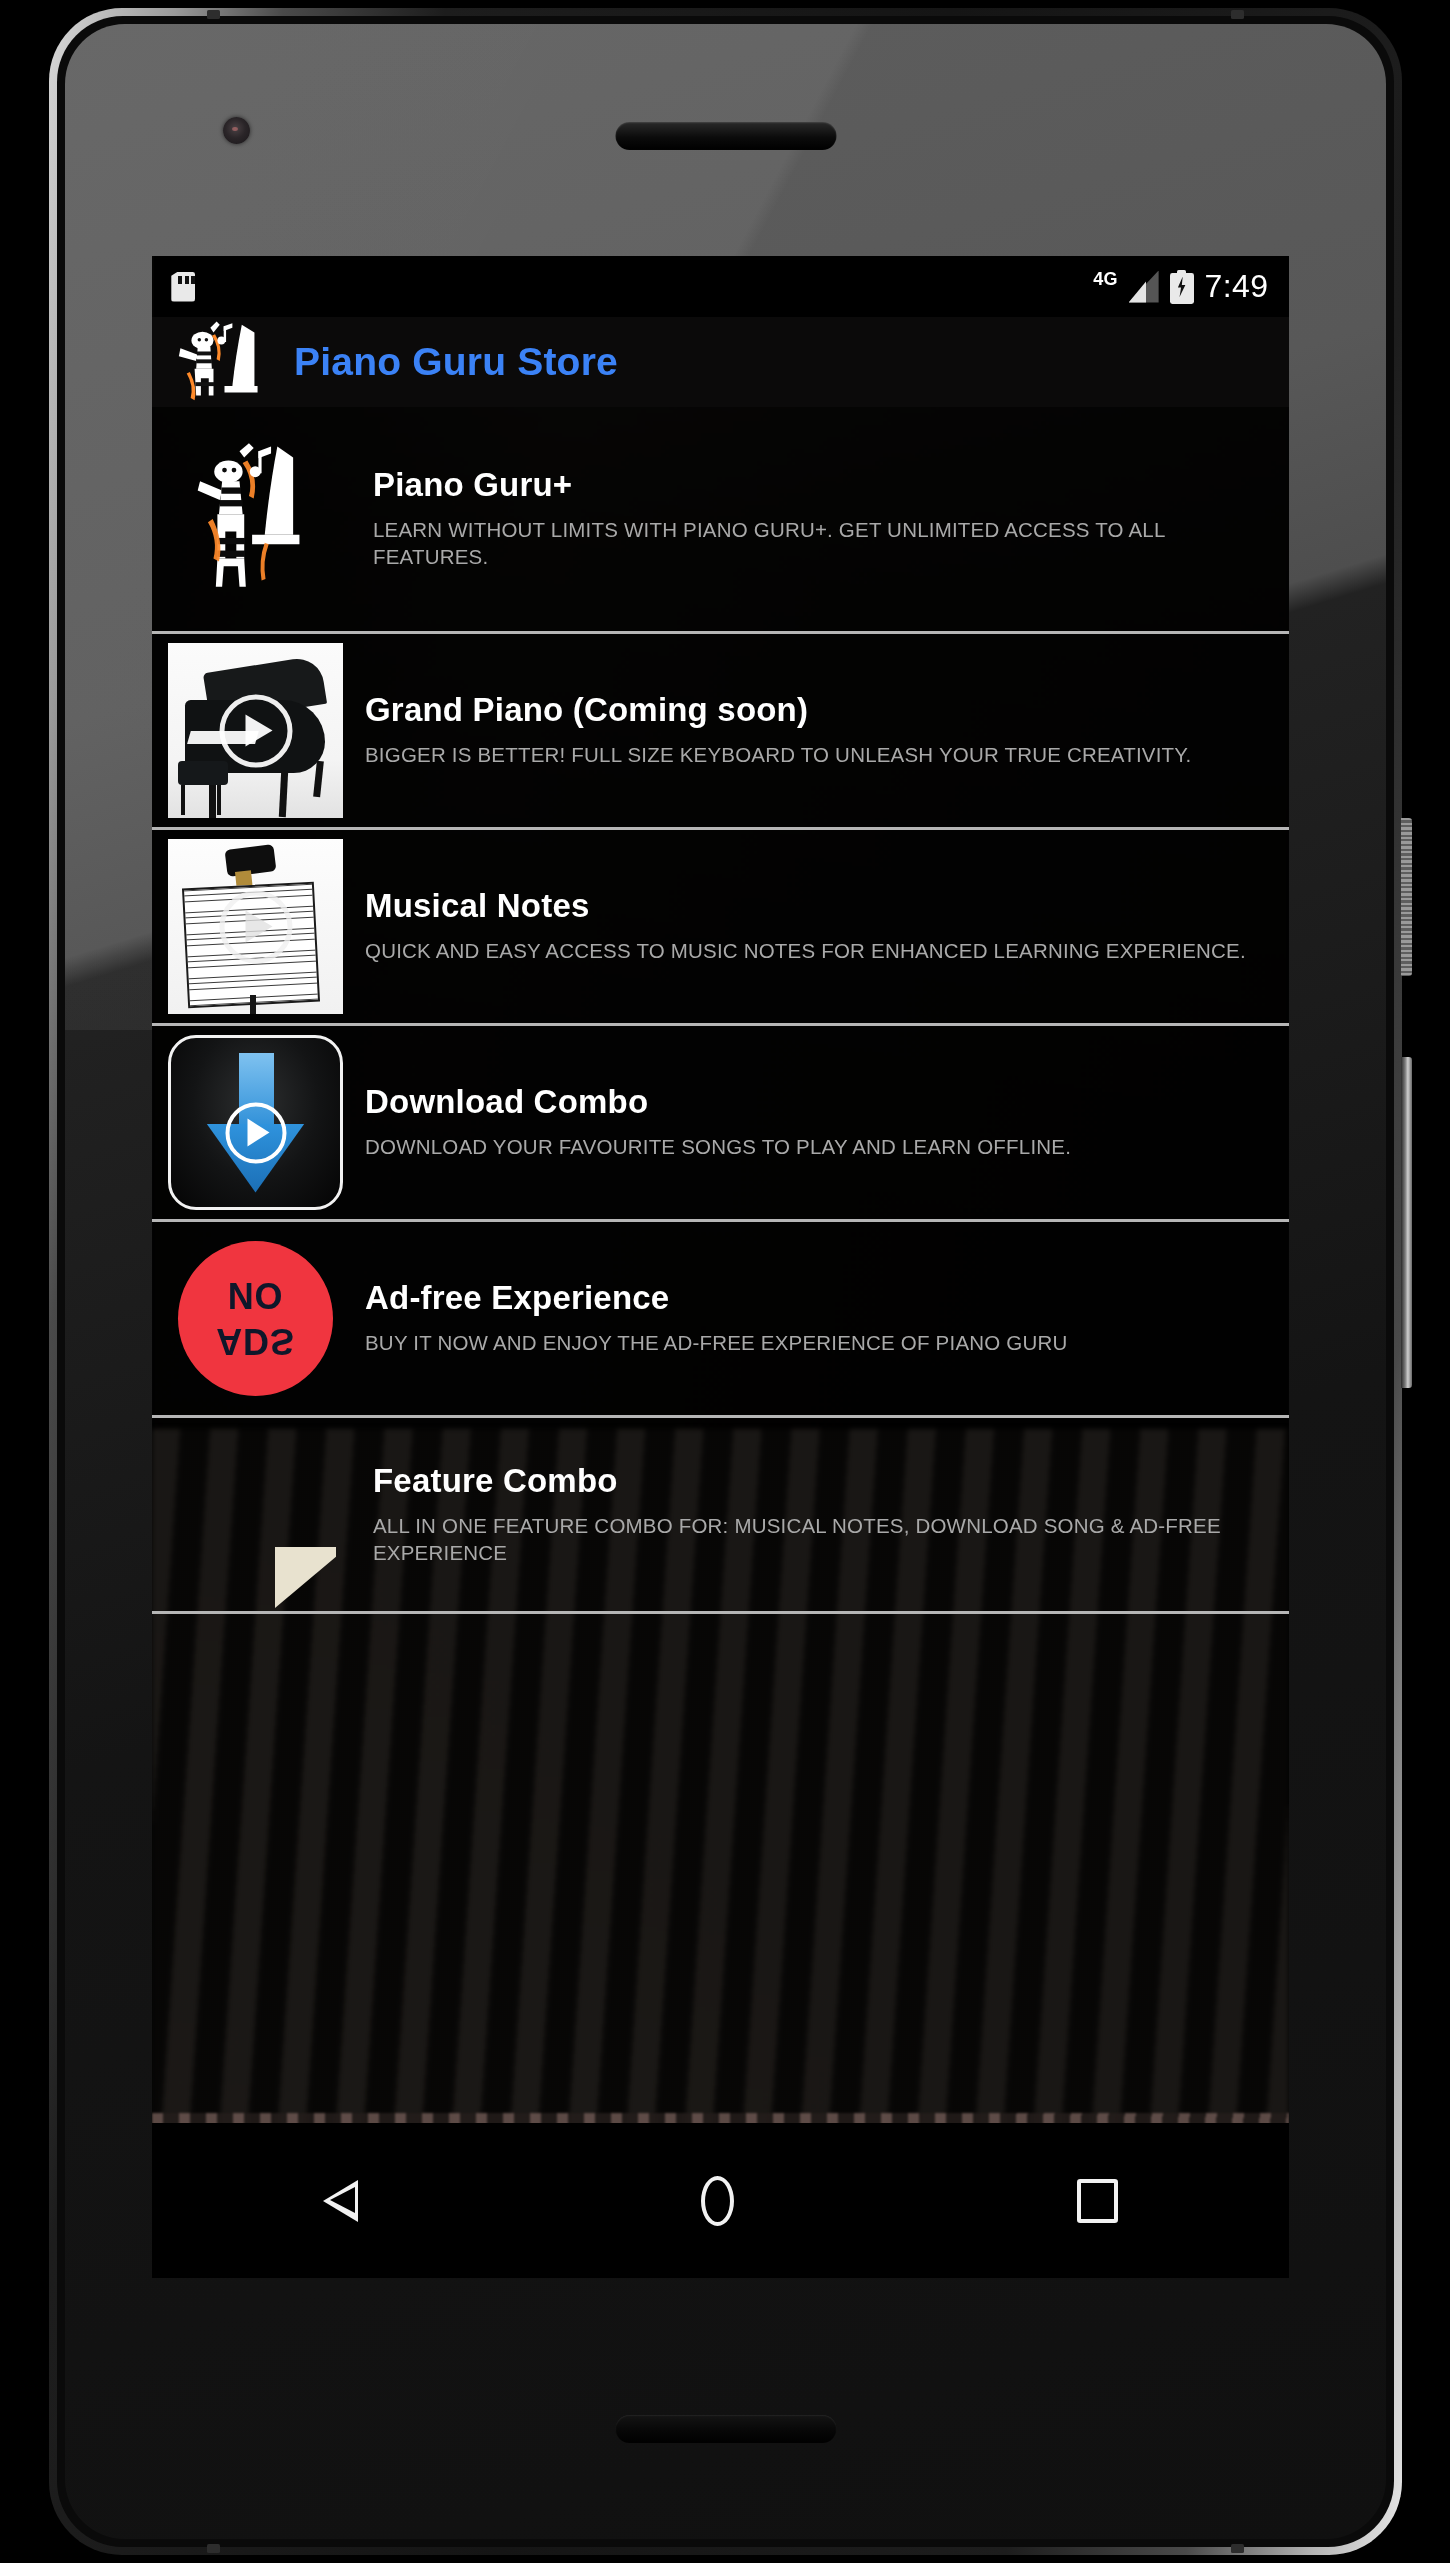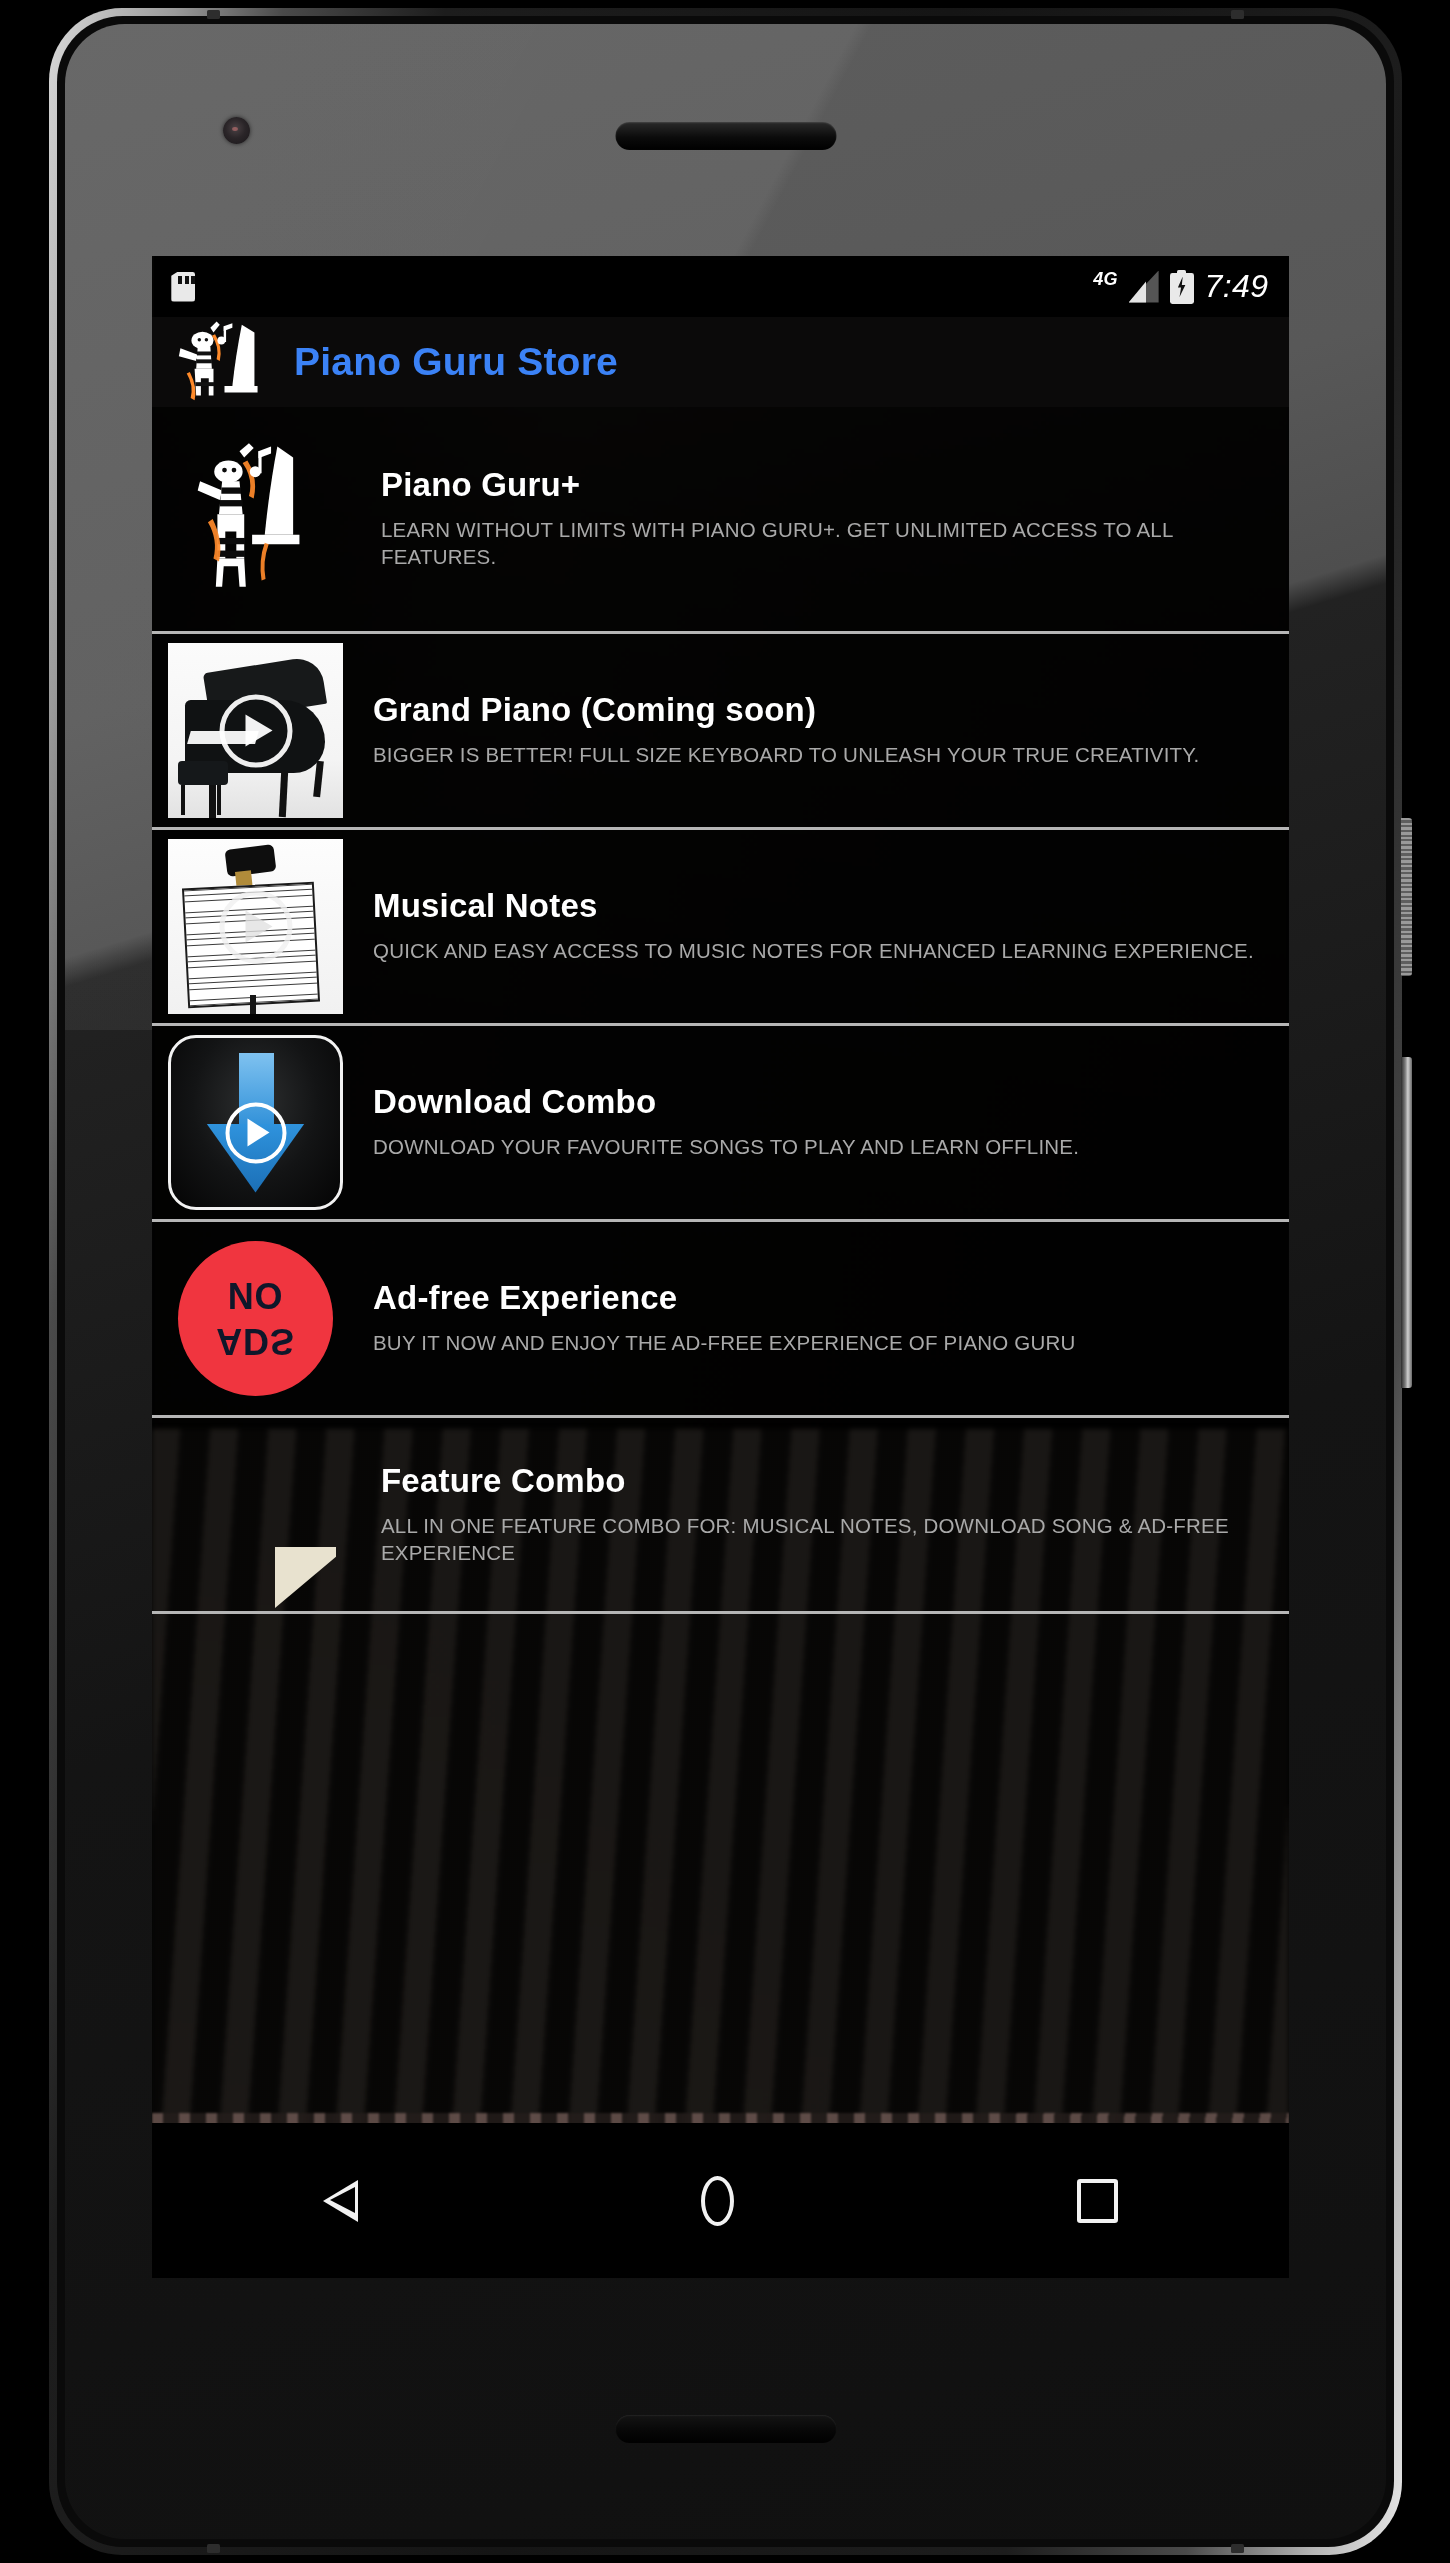--- a/index.html
+++ b/index.html
@@ -106,21 +106,20 @@
     filter:blur(0.9px); opacity:.85;
   }
 
   
   #statusbar {
     position:absolute; left:2px; right:0; top:0; height:61px;
     background:#000;
     display:flex; align-items:center;
     padding:0 20.5px 0 17.3px;
     color:#fff;
-    font-style:italic;
   }
   .sb-left { display:flex; align-items:center; gap:9.5px; }
   .sb-right { margin-left:auto; display:flex; align-items:center; gap:11px; }
   .sd-icon { width:24px; height:30px; position:relative; }
   .sd-icon .body {
     position:absolute; inset:0; background:#e9e9e9;
     border-radius:2.4px 2.4px 3.2px 3.2px;
     clip-path:polygon(28% 0, 100% 0, 100% 100%, 0 100%, 0 14%);
   }
   .sd-icon .pins { position:absolute; left:7px; top:4px; display:flex; gap:2.4px; }
@@ -157,21 +156,21 @@
     position:relative;
     display:flex; align-items:center;
     padding:0 11px 0 16px;
     border-bottom:3.2px solid #b6b6b6;
     height:196px;
   }
   .row.first { height:227px; }
   .thumb { flex:0 0 auto; width:175px; height:175px; position:relative;
            display:flex; align-items:center; justify-content:center; }
   .row.first .thumb { height:189px; width:183px; background:transparent; }
-  .texts { margin-left:30px; flex:1 1 auto; min-width:0; }
+  .texts { margin-left:22px; flex:1 1 auto; min-width:0; }
   .row-title { color:#fff; font-size:33px; font-weight:700; line-height:1.1; letter-spacing:0.2px; }
   .row-desc { color:#a9a9a9; font-size:20.5px; line-height:1.33; margin-top:12.6px;
               letter-spacing:0.2px; }
 
   
   .ph-photo { width:175px; height:175px; position:relative; overflow:hidden; }
   .play-ring {
     position:absolute; left:50%; top:50%; transform:translate(-50%,-50%);
     width:73px; height:73px; border-radius:50%;
     border:5.5px solid rgba(255,255,255,.93);

